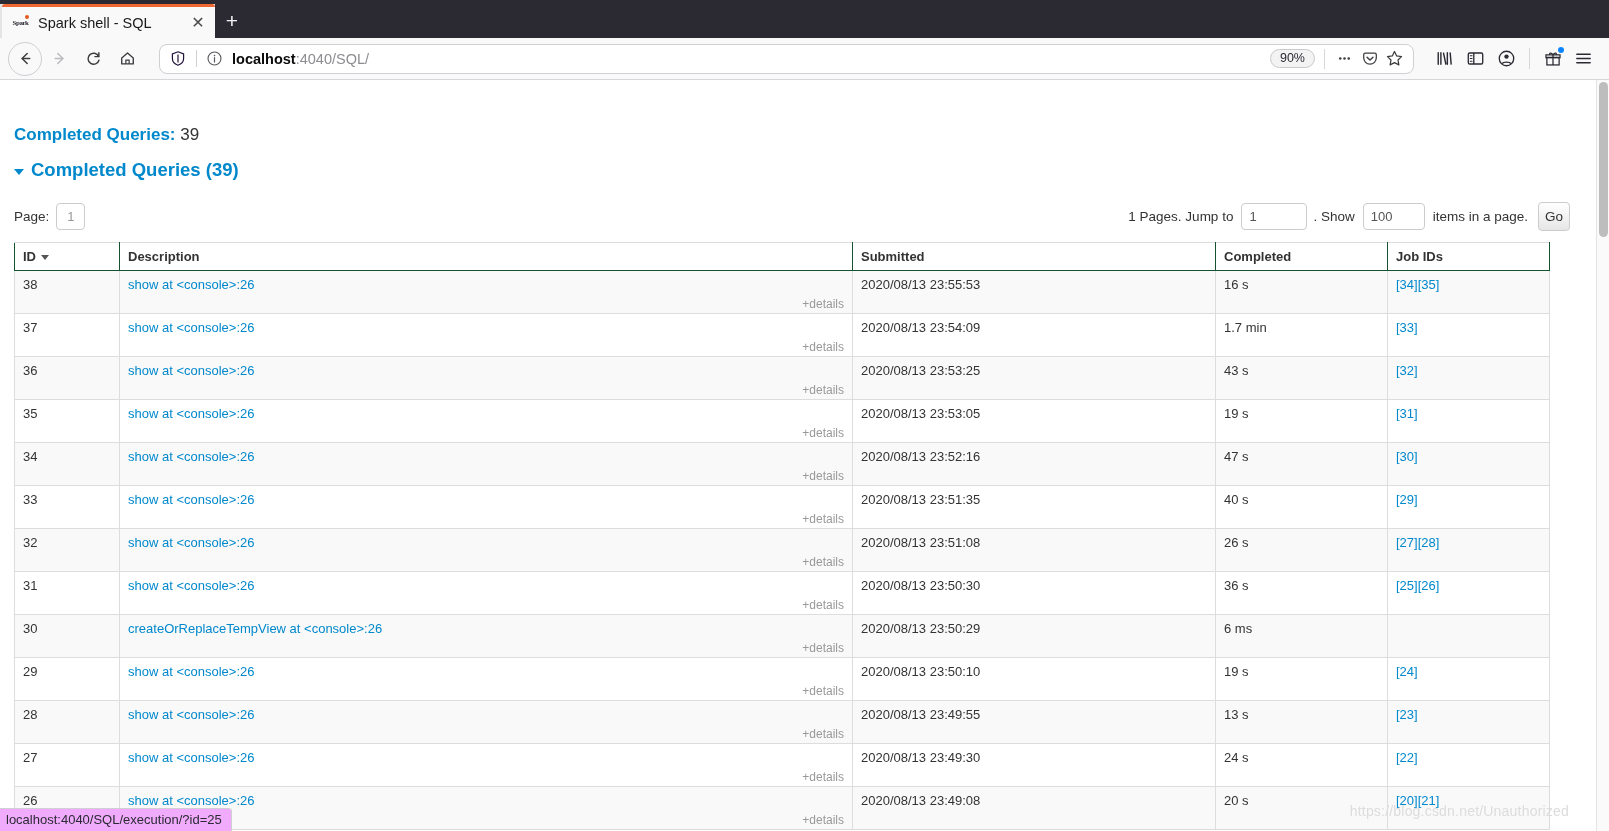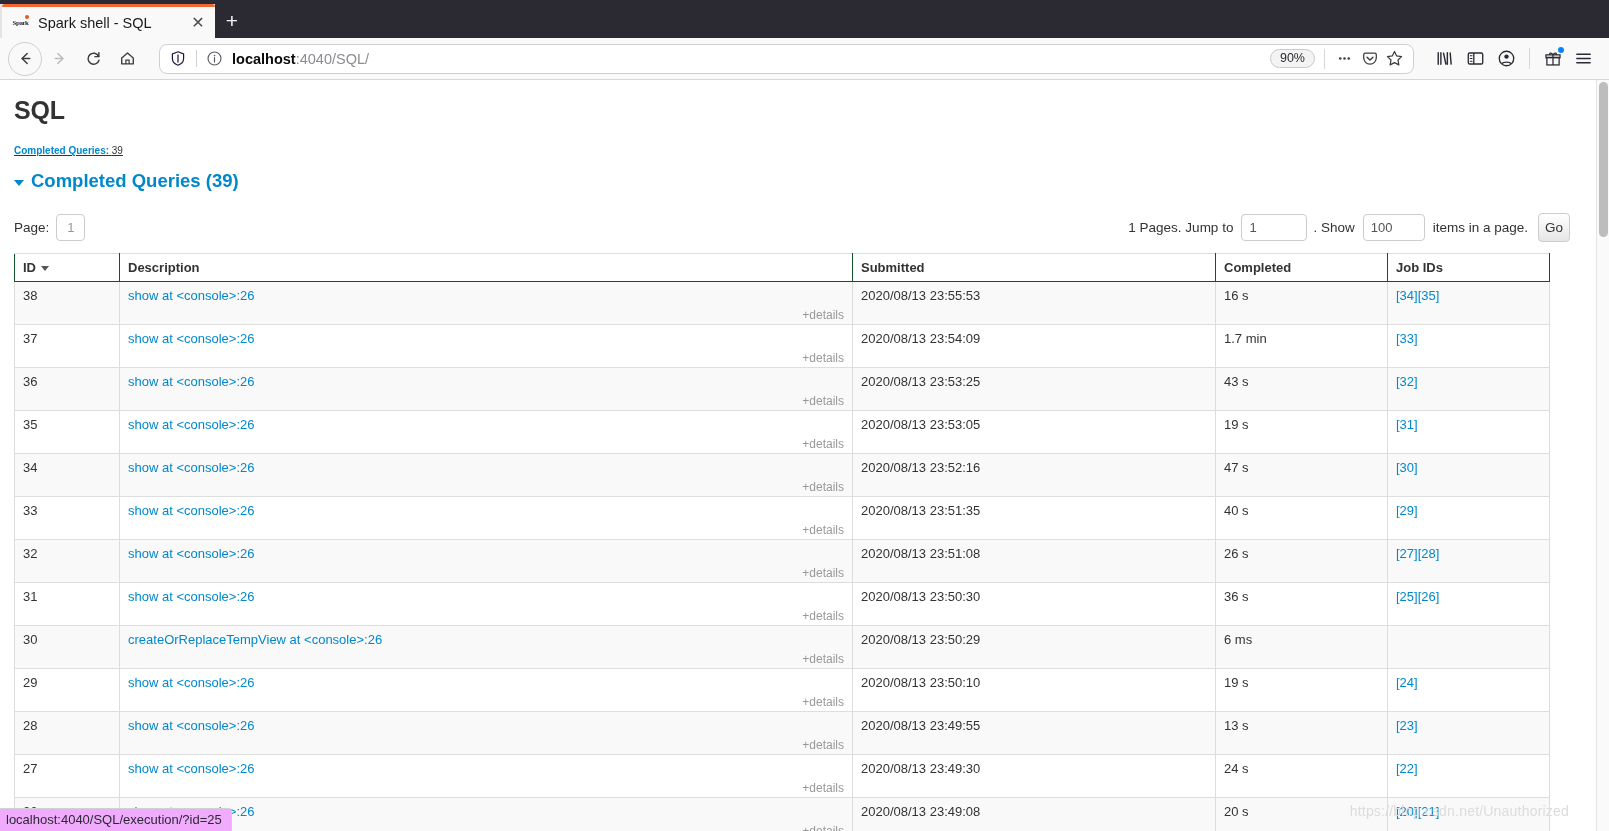--- a/index.html
+++ b/index.html
@@ -155,24 +155,23 @@
     width: 1590px;
   }
   h1.page-title {
     margin: 4px 0 0 0;
     font-size: 25px;
     font-weight: bold;
     color: #333;
     letter-spacing:-0.2px;
   }
   .summary {
-    margin-top: 20px;
-    font-size: 10px;
+    margin-top: 33px;
+    font-size: 17px;
     color: #333;
-    text-decoration: underline;
   }
   .summary .lbl { color:#0088cc; font-weight:bold; }
   .collapse-head {
     margin-top: 14px;
     font-size: 18.5px;
     color: #0088cc;
     font-weight: bold;
     display:flex; align-items:center;
   }
   .caret {
@@ -438,21 +437,20 @@
         <svg width="19" height="19" viewBox="0 0 20 20">
             <path d="M3 5.5 H17 M3 10 H17 M3 14.5 H17" stroke="currentColor" stroke-width="1.6" stroke-linecap="round"></path>
           </svg>
       </div>
     </div>
   </div>
 
   <div class="page">
 
     <div class="content">
-      <h1 class="page-title">SQL</h1>
 
       <div class="summary">
         <span class="lbl">Completed Queries:</span>
         <span>39</span>
       </div>
 
       <div class="collapse-head">
         <span class="caret"></span>
         <span>Completed Queries (39)</span>
       </div>

